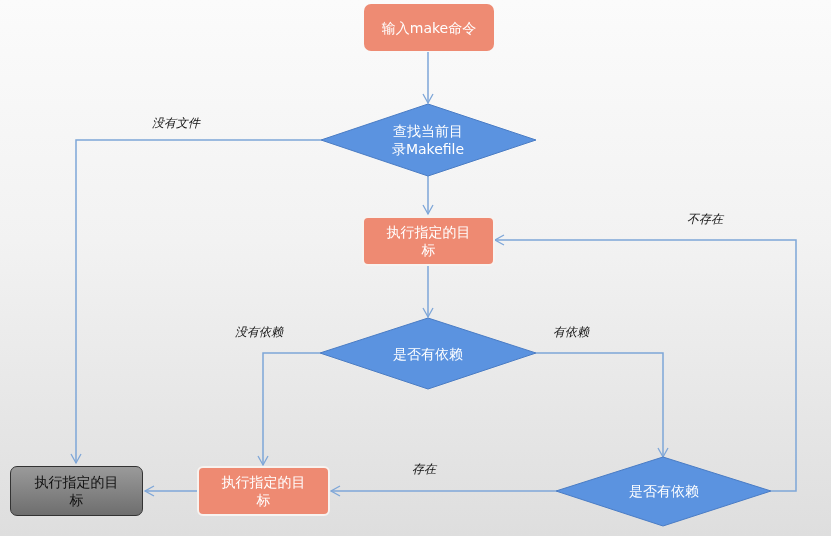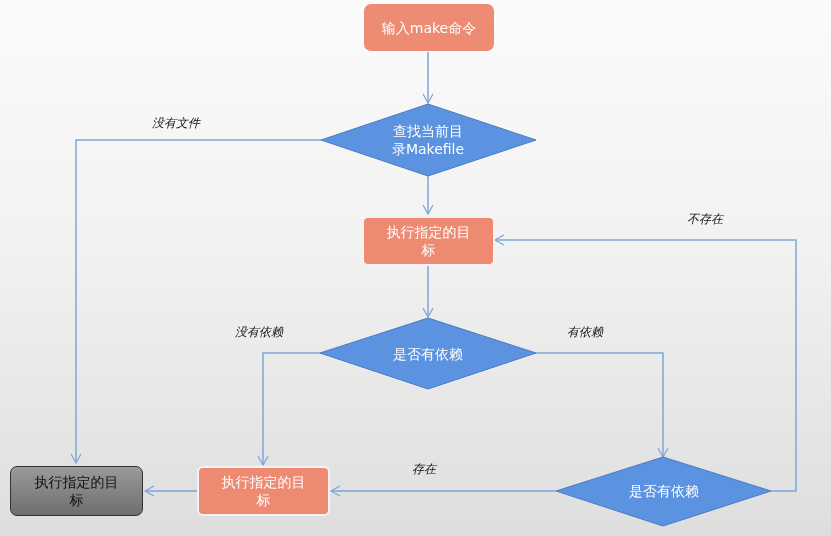--- a/index.html
+++ b/index.html
@@ -87,14 +87,14 @@
 </div>
 
 <div class="node rect-gray" style="left:10px; top:466px; width:133px; height:50px; flex-direction:column;">
   <span>执行指定的目</span>
   <span>标</span>
 </div>
 
 <div class="edge-label" style="left:152px; top:115px;">没有文件</div>
 <div class="edge-label" style="left:687px; top:211px;">不存在</div>
 <div class="edge-label" style="left:235px; top:324px;">没有依赖</div>
-<div class="edge-label" style="left:567px; top:324px;">有依赖</div>
+<div class="edge-label" style="left:553px; top:324px;">有依赖</div>
 <div class="edge-label" style="left:412px; top:461px;">存在</div>
 
 </body></html>

